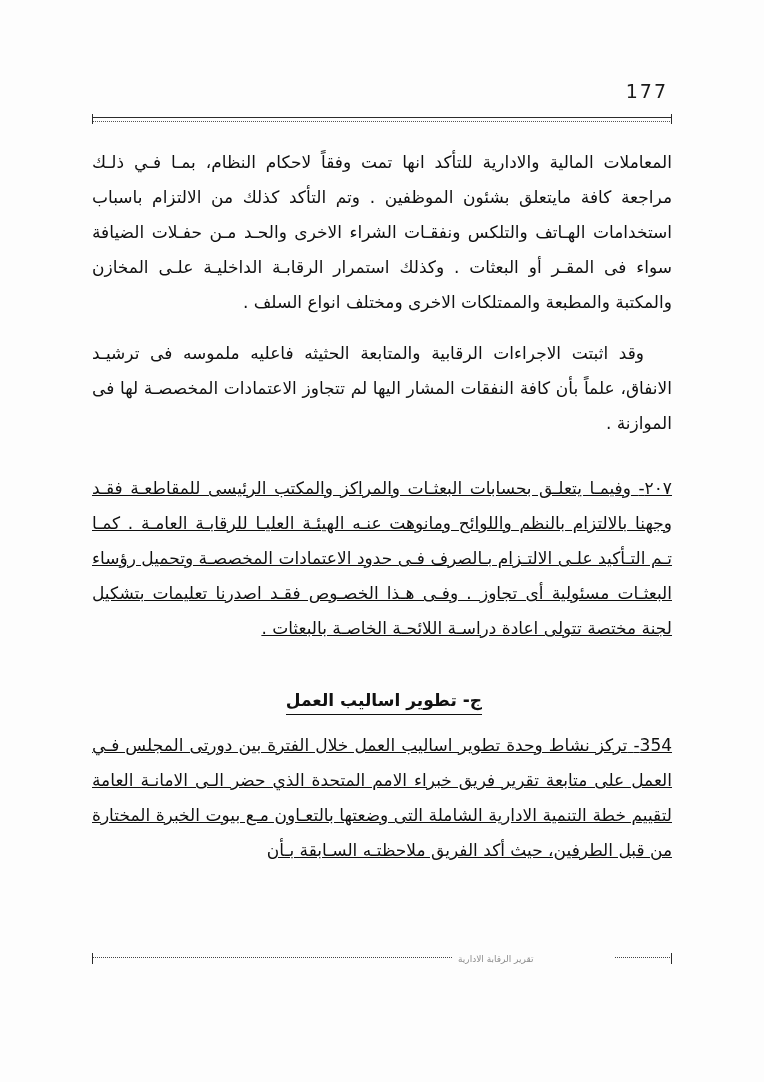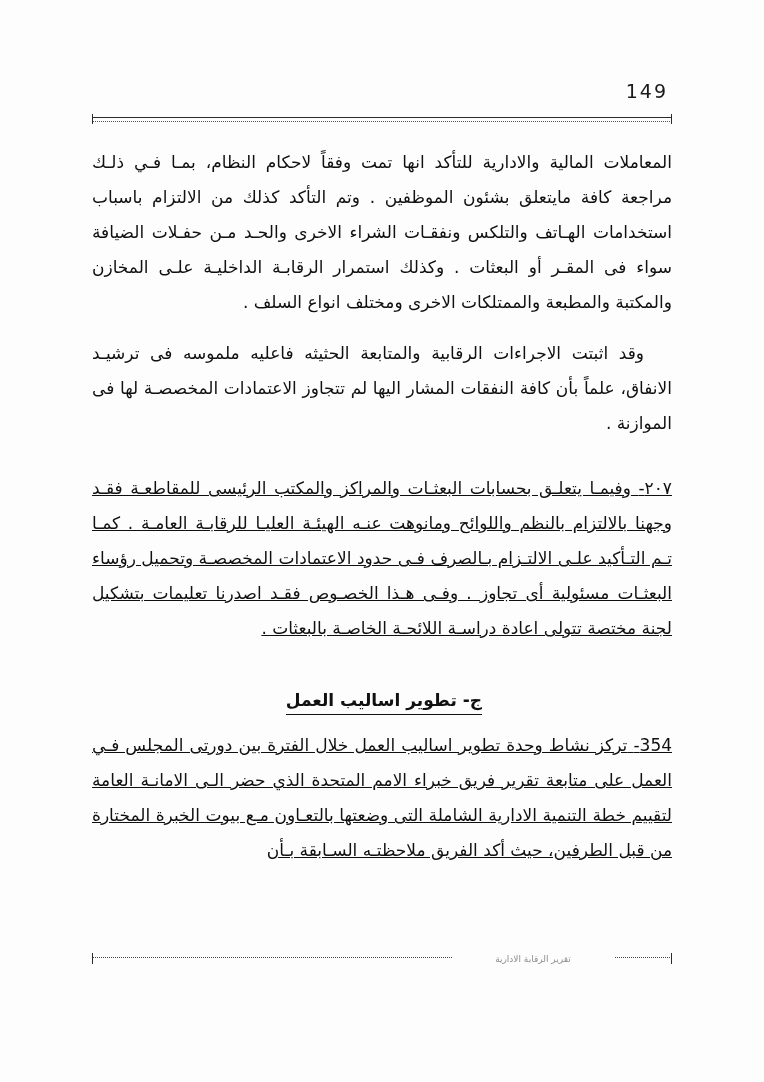--- a/index.html
+++ b/index.html
@@ -118,36 +118,36 @@
     background: #2b2b2b;
   }
   .footer-rule::before { right: 0; }
   .footer-rule::after { left: 0; }
 
   .footer-mark {
     position: absolute;
     bottom: 118px;
     right: 150px;
     width: 150px;
-    text-align: center;
+    text-align: left;
     font-size: 9px;
     color: #8d8d8d;
     letter-spacing: 1px;
     direction: rtl;
     background: #fdfdfd;
     padding: 0 6px;
     margin-top: 28px;
   }
 </style>
 </head>
 <body>
 
 <div class="page">
 
-  <div class="page-number">149</div>
+  <div class="page-number">177</div>
 
   <div class="header-rule"></div>
 
   <div class="content">
 
     <p class="para">المعاملات المالية والادارية للتأكد انها تمت وفقاً لاحكام النظام، بمـا فـي ذلـك مراجعة كافة مايتعلق بشئون الموظفين . وتم التأكد كذلك من الالتزام باسباب استخدامات الهـاتف والتلكس ونفقـات الشراء الاخرى والحـد مـن حفـلات الضيافة سواء فى المقـر أو البعثات . وكذلك استمرار الرقابـة الداخليـة علـى المخازن والمكتبة والمطبعة والممتلكات الاخرى ومختلف انواع السلف .</p>
 
     <div class="spacer-sm"></div>
 
     <p class="para indent-first">وقد اثبتت الاجراءات الرقابية والمتابعة الحثيثه فاعليه ملموسه فى ترشيـد الانفاق، علماً بأن كافة النفقات المشار اليها لم تتجاوز الاعتمادات المخصصـة لها فى الموازنة .</p>

